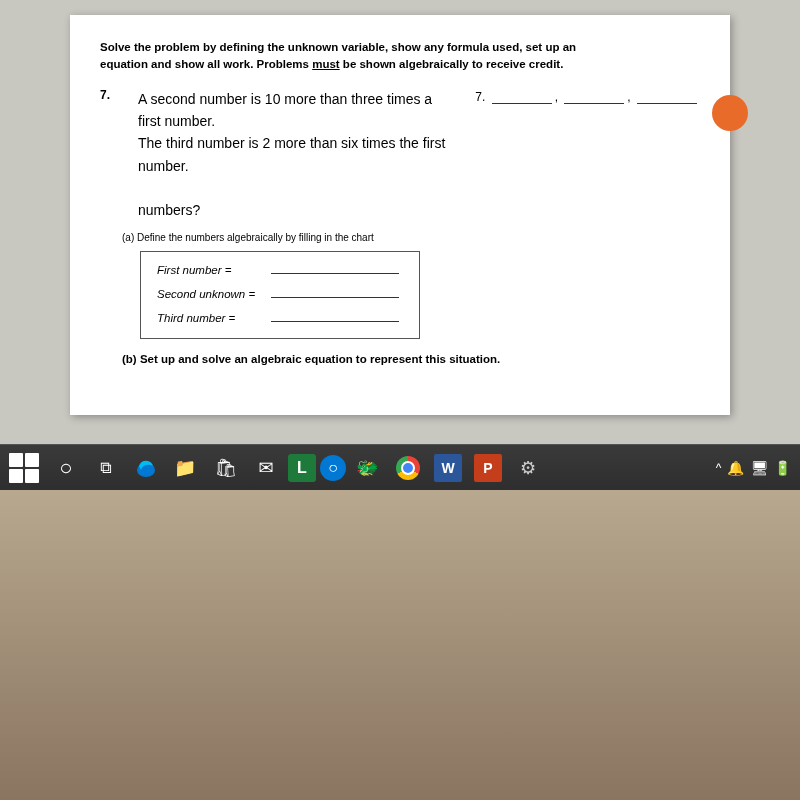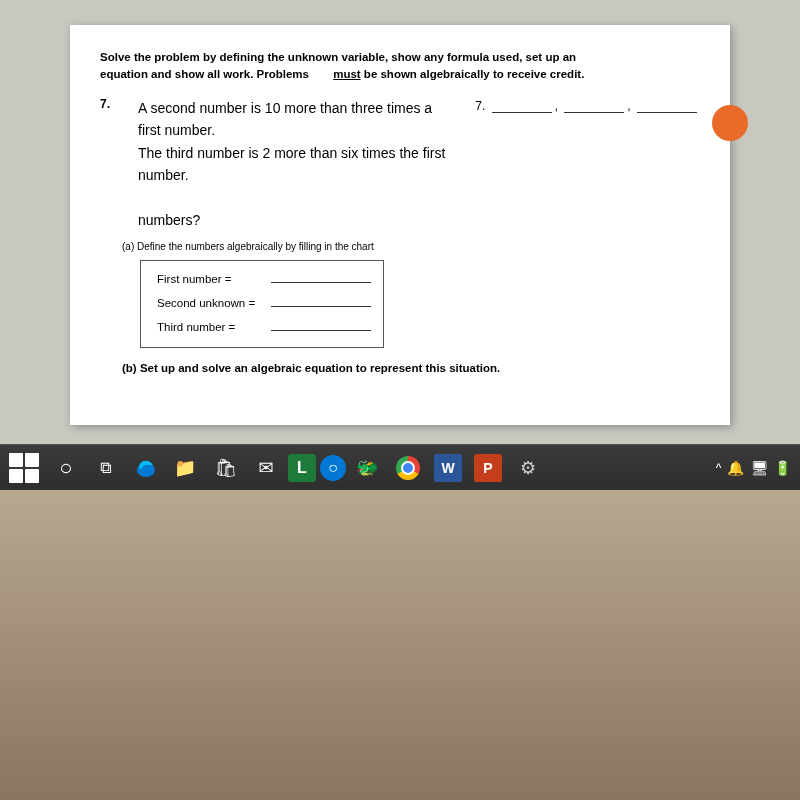--- a/index.html
+++ b/index.html
@@ -21,21 +21,21 @@
       background: #d0cfc8;
       display: flex;
       flex-direction: column;
     }
 
     
     .document-area {
       flex: 1;
       background: #c8c7c0;
       display: flex;
-      align-items: center;
+      align-items: flex-start;
       justify-content: center;
       padding: 10px 40px;
       position: relative;
     }
 
     .document-paper {
       background: white;
       width: 660px;
       min-height: 400px;
       padding: 24px 30px;
@@ -58,21 +58,20 @@
     .instructions {
       font-size: 11.5px;
       font-weight: bold;
       line-height: 1.5;
       margin-bottom: 14px;
       text-align: left;
     }
 
     .instructions u {
       text-decoration: underline;
-      margin-left: 21px;
     }
 
     .problem-section {
       display: flex;
       gap: 20px;
       margin-bottom: 10px;
     }
 
     .problem-number {
       font-size: 12px;
@@ -103,24 +102,25 @@
     .part-label {
       font-size: 10px;
       margin: 10px 0 8px 22px;
     }
 
     
     .chart-box {
       border: 1.5px solid #555;
       margin-left: 40px;
       padding: 12px 20px 14px 16px;
-      width: 244px;
+      width: 280px;
       display: flex;
       flex-direction: column;
       gap: 12px;
+      font-style: italic;
     }
 
     .chart-row {
       font-size: 11.5px;
       display: flex;
       align-items: baseline;
       gap: 4px;
     }
 
     .chart-row .label {

